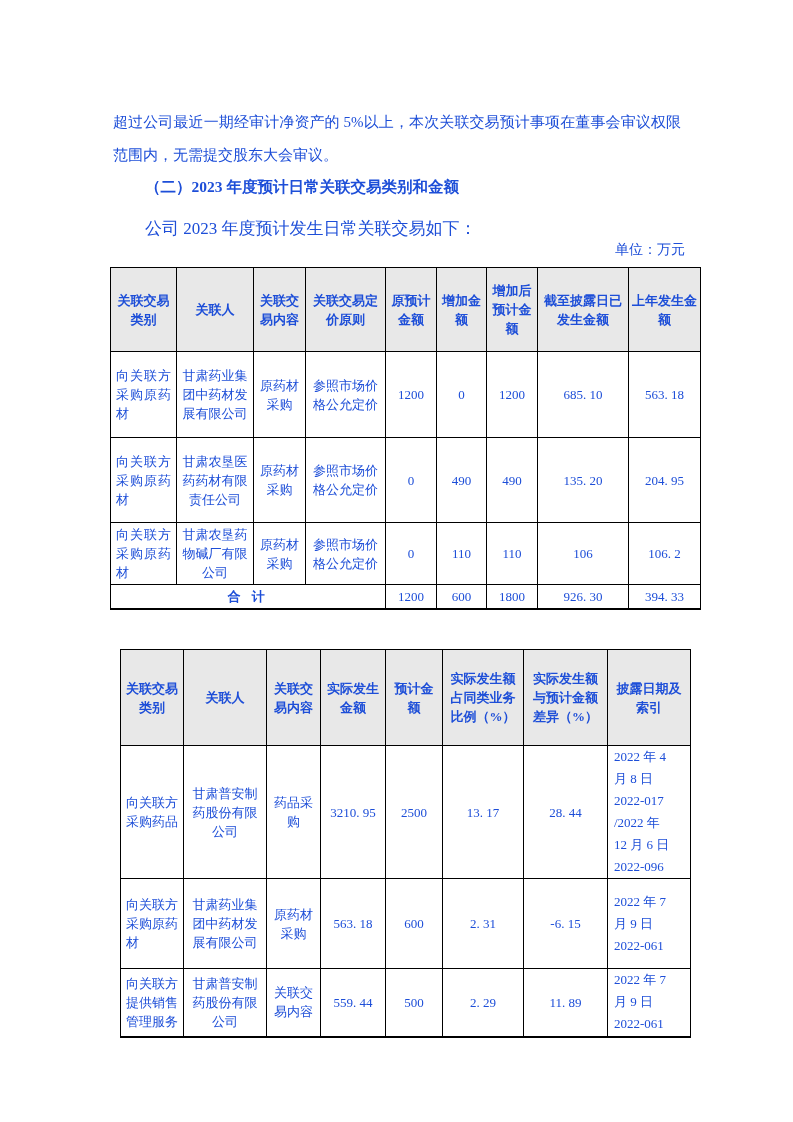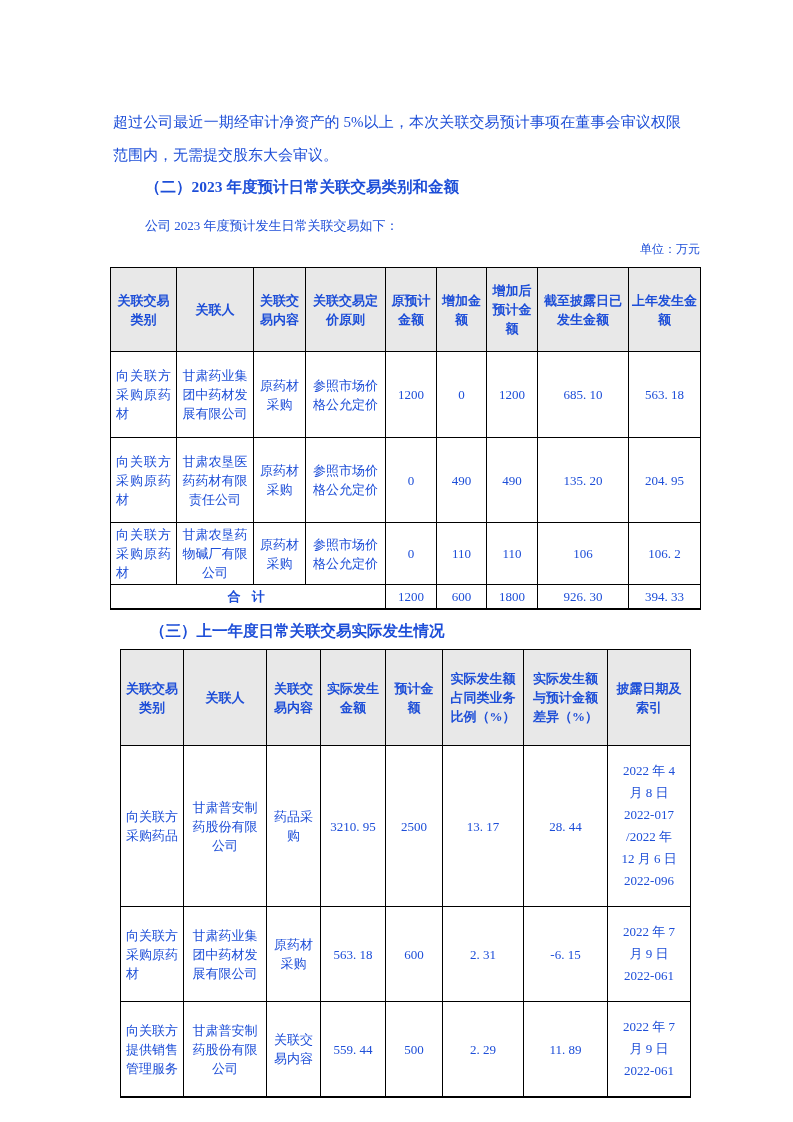--- a/index.html
+++ b/index.html
@@ -19,25 +19,25 @@
     text-align:justify;
   }
   .sec-heading {
     position:absolute; left:145px;
     font-size:15.5px; font-weight:bold;
     white-space:nowrap;
   }
   .sec2-heading { top:177px; }
   .sec2-lead {
     position:absolute; left:145px; top:217px;
-    font-size:13px; white-space:nowrap;text-align:center;
+    font-size:17px; white-space:nowrap;text-align:center;
   }
   .unit-label {
-    position:absolute; right:93px; top:241px;
-    font-size:12px;
+    position:absolute; right:108px; top:241px;
+    font-size:14px;
   }
   table {
     border-collapse:collapse;
     table-layout:fixed;
     position:absolute;
   }
   .t1 { left:110px; top:267px; width:590px; }
   .t2 { left:120px; top:649px; width:570px; }
   th, td {
     border:1px solid #000;
@@ -54,23 +54,23 @@
   }
   .t1 { border-bottom:2px solid #000; }
   .t2 { border-bottom:2px solid #000; }
   td.cat {
     text-align:justify;
     text-justify:inter-ideograph;
     padding:2px 5px;
     margin-left:20px;
   }
   td.date-cell {
-    text-align:center;
+    text-align:left;
     white-space:pre-line;
-    padding:14px 6px;
+    padding:0 6px;
     line-height:22px;
   }
   td.total-label {
     font-weight:bold;
     letter-spacing:4px;
   }
   .sec3-heading { top:621px; left:150px; }
 </style>
 </head>
 <body>
@@ -146,21 +146,20 @@
       <td class="total-label" colspan="4">合 计</td>
       <td>1200</td>
       <td>600</td>
       <td>1800</td>
       <td>926. 30</td>
       <td>394. 33</td>
     </tr>
   </tbody>
     </table>
 
-  <h3 class="sec-heading sec3-heading">（三）上一年度日常关联交易实际发生情况</h3>
 
   <table class="t2">
     <colgroup>
       <col style="width:63px">
         <col style="width:83px">
         <col style="width:54px">
         <col style="width:65px">
       <col style="width:57px">
         <col style="width:81px">
         <col style="width:84px">

